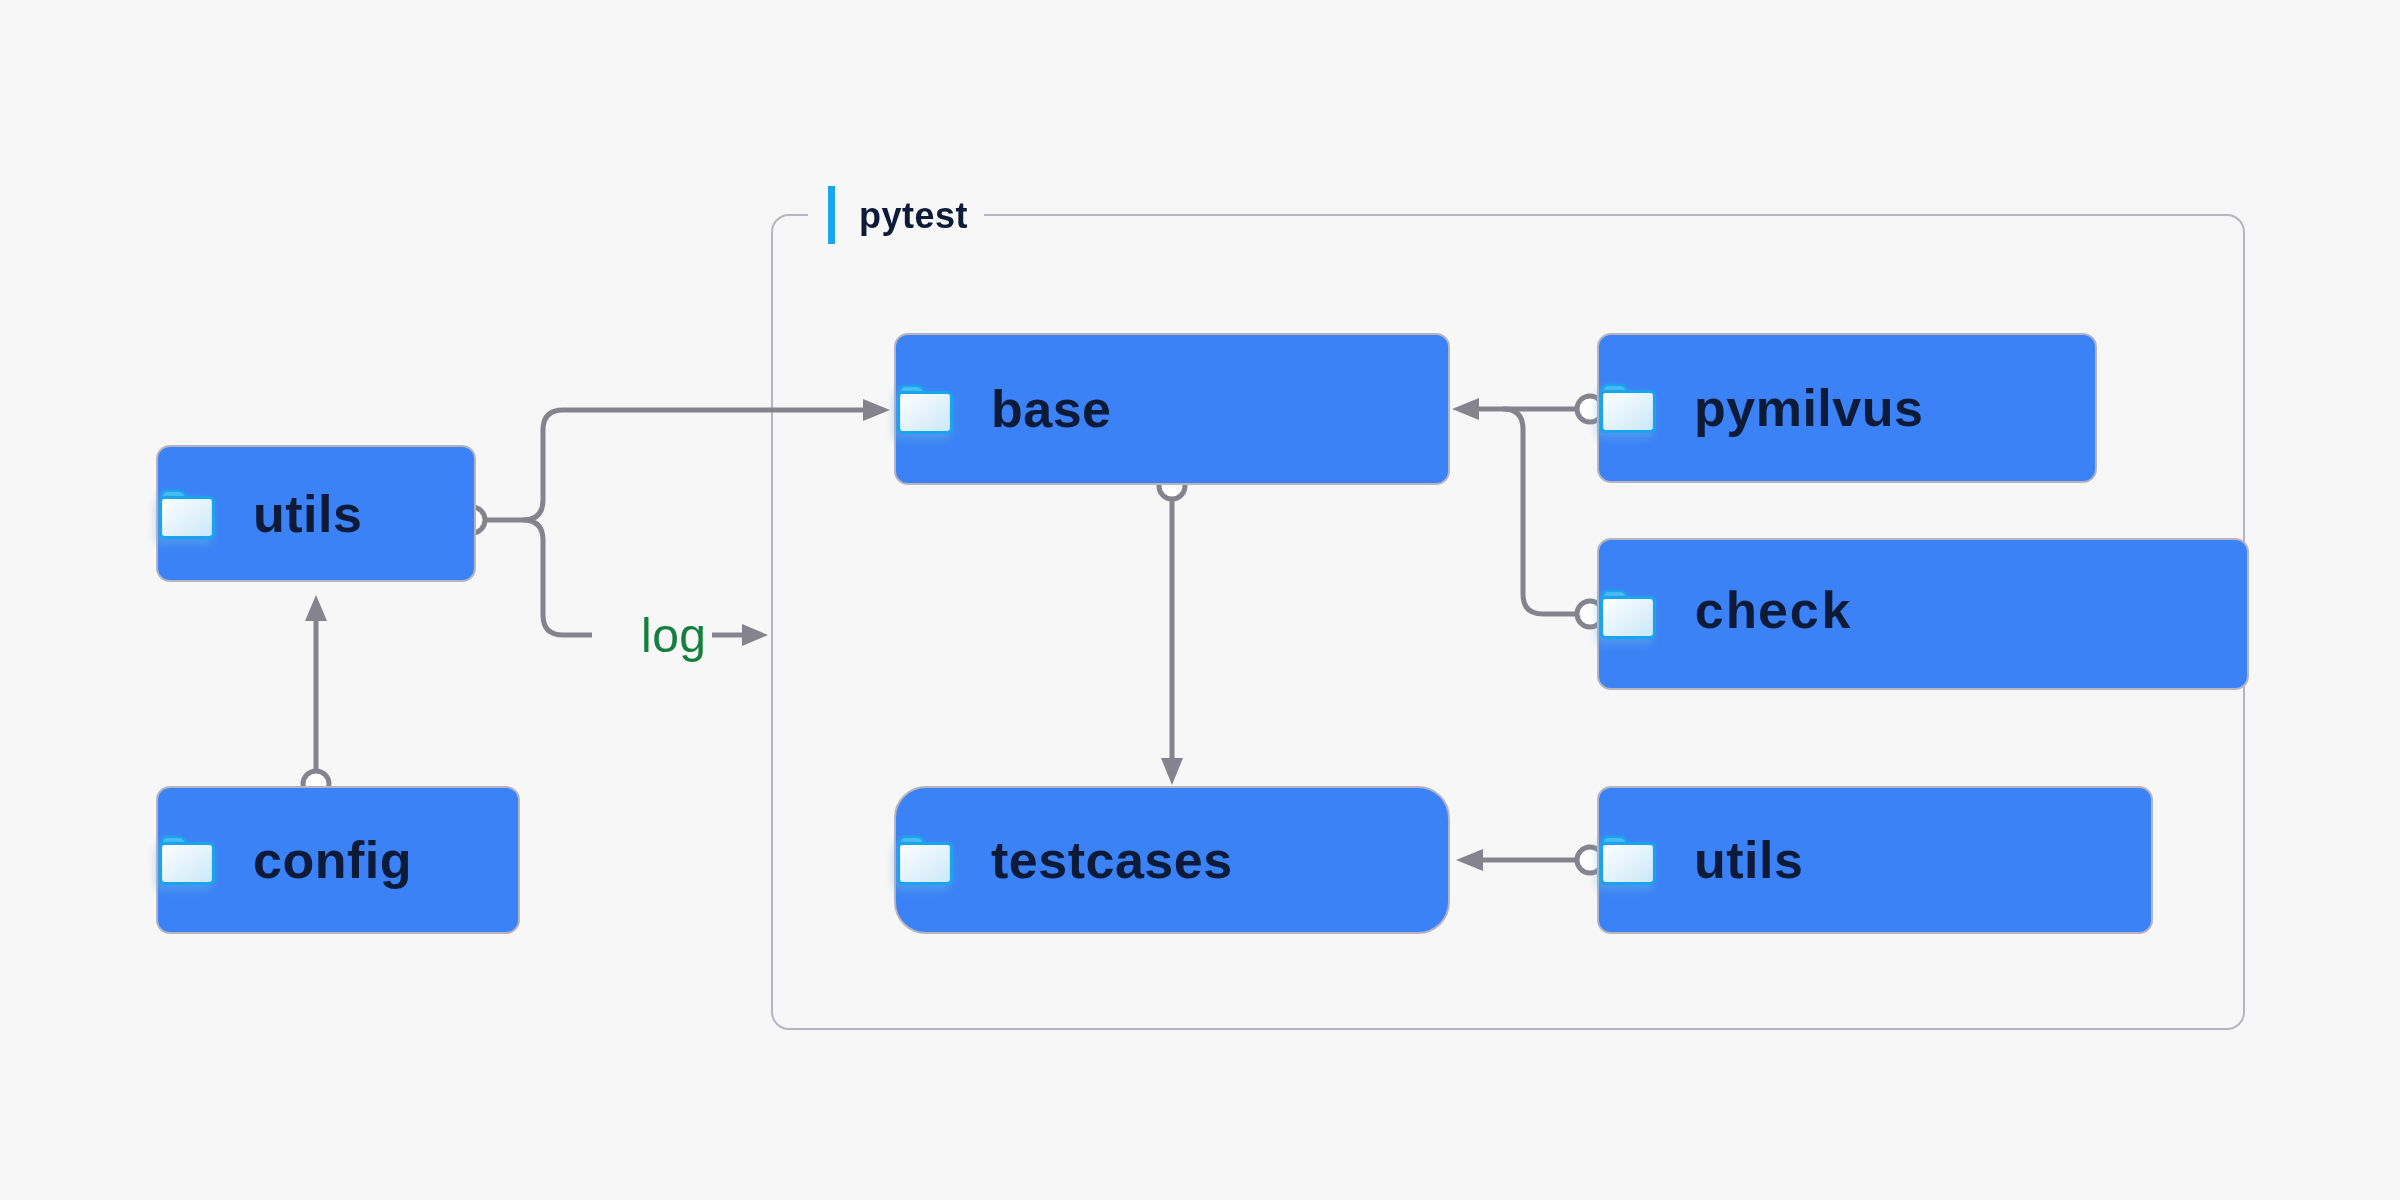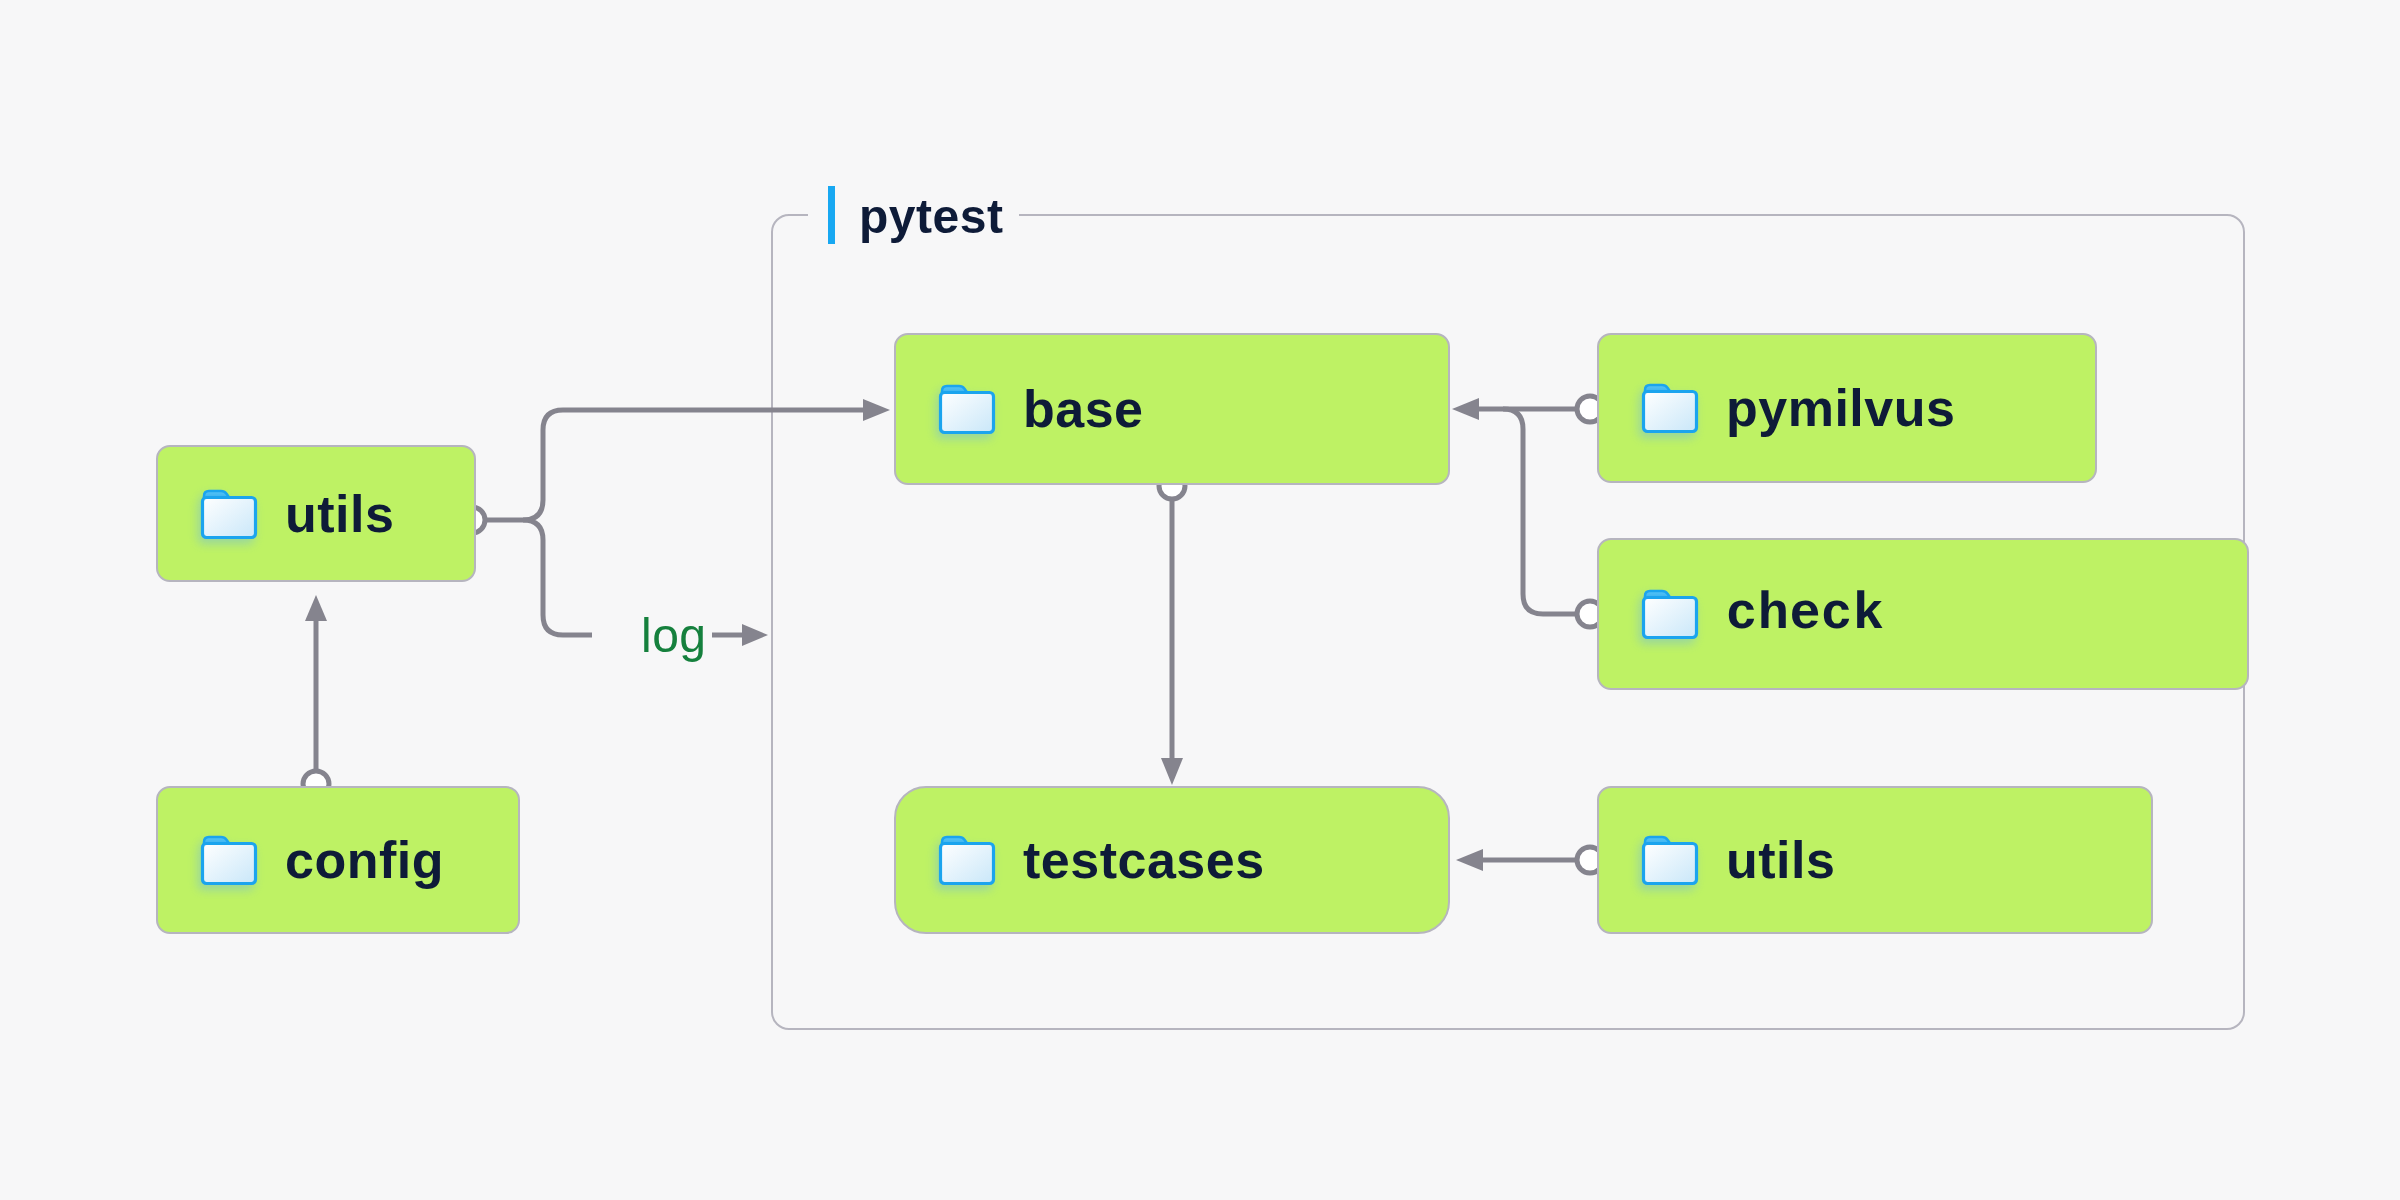--- a/index.html
+++ b/index.html
@@ -44,36 +44,35 @@
     background: #f7f7f8;
     padding: 0 16px 0 20px;
   }
   .accent-bar {
     width: 7px;
     height: 58px;
     background: #18a8f2;
     flex: 0 0 auto;
   }
   .group-legend .legend-text {
-    font-size: 48px;
+    font-size: 36px;
     font-weight: 700;
     color: #0e1b38;
     letter-spacing: 0.5px;
     transform: translateY(1px);
   }
   .node {
     position: absolute;
-    background: #bef264;
+    background: #3b82f6;
     border: 2px solid #b6b5bf;
     border-radius: 14px;
     box-sizing: border-box;
     display: flex;
     align-items: center;
-    padding-left: 42px;
-    gap: 27px;
+    gap: 37px;
   }
   .node .node-label {
     font-size: 52px;
     font-weight: 700;
     color: #0e1b38;
     letter-spacing: 0.5px;
     white-space: nowrap;
   }
   .folder {
     width: 58px;

